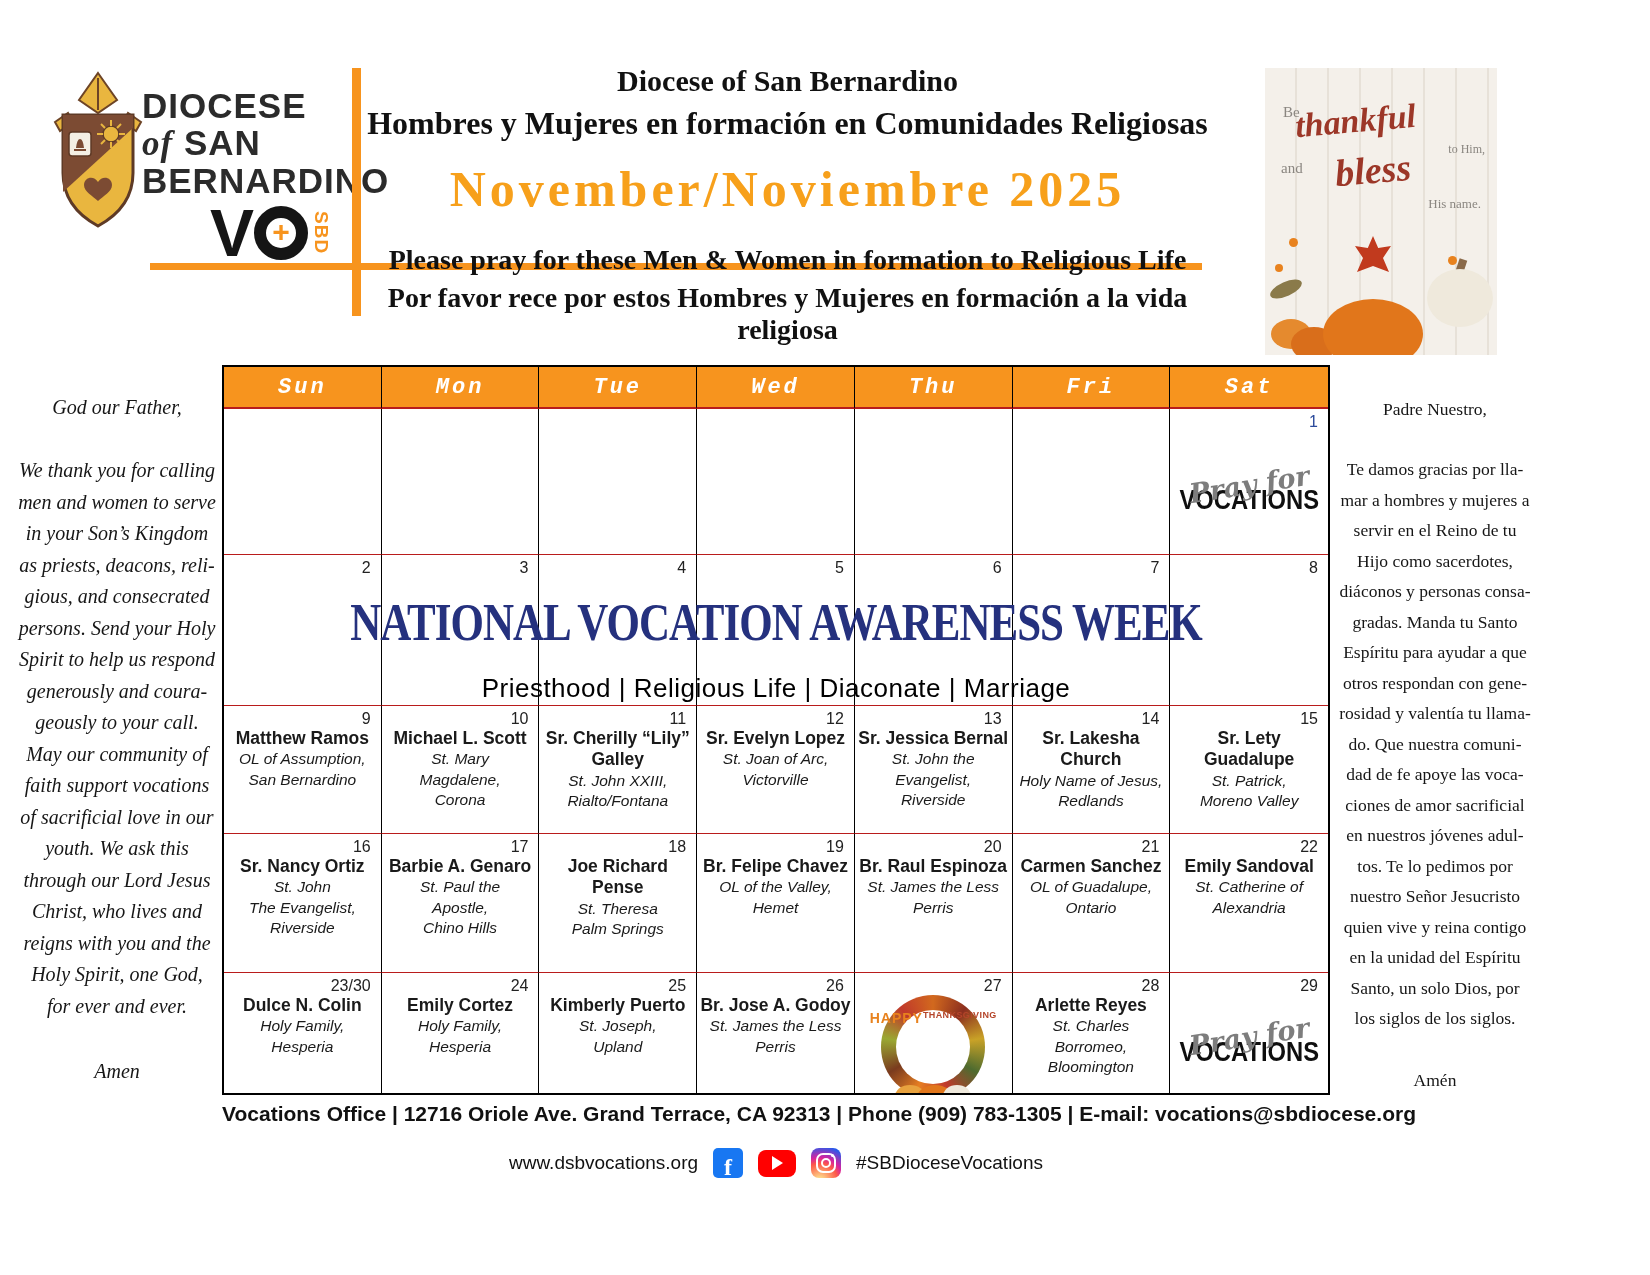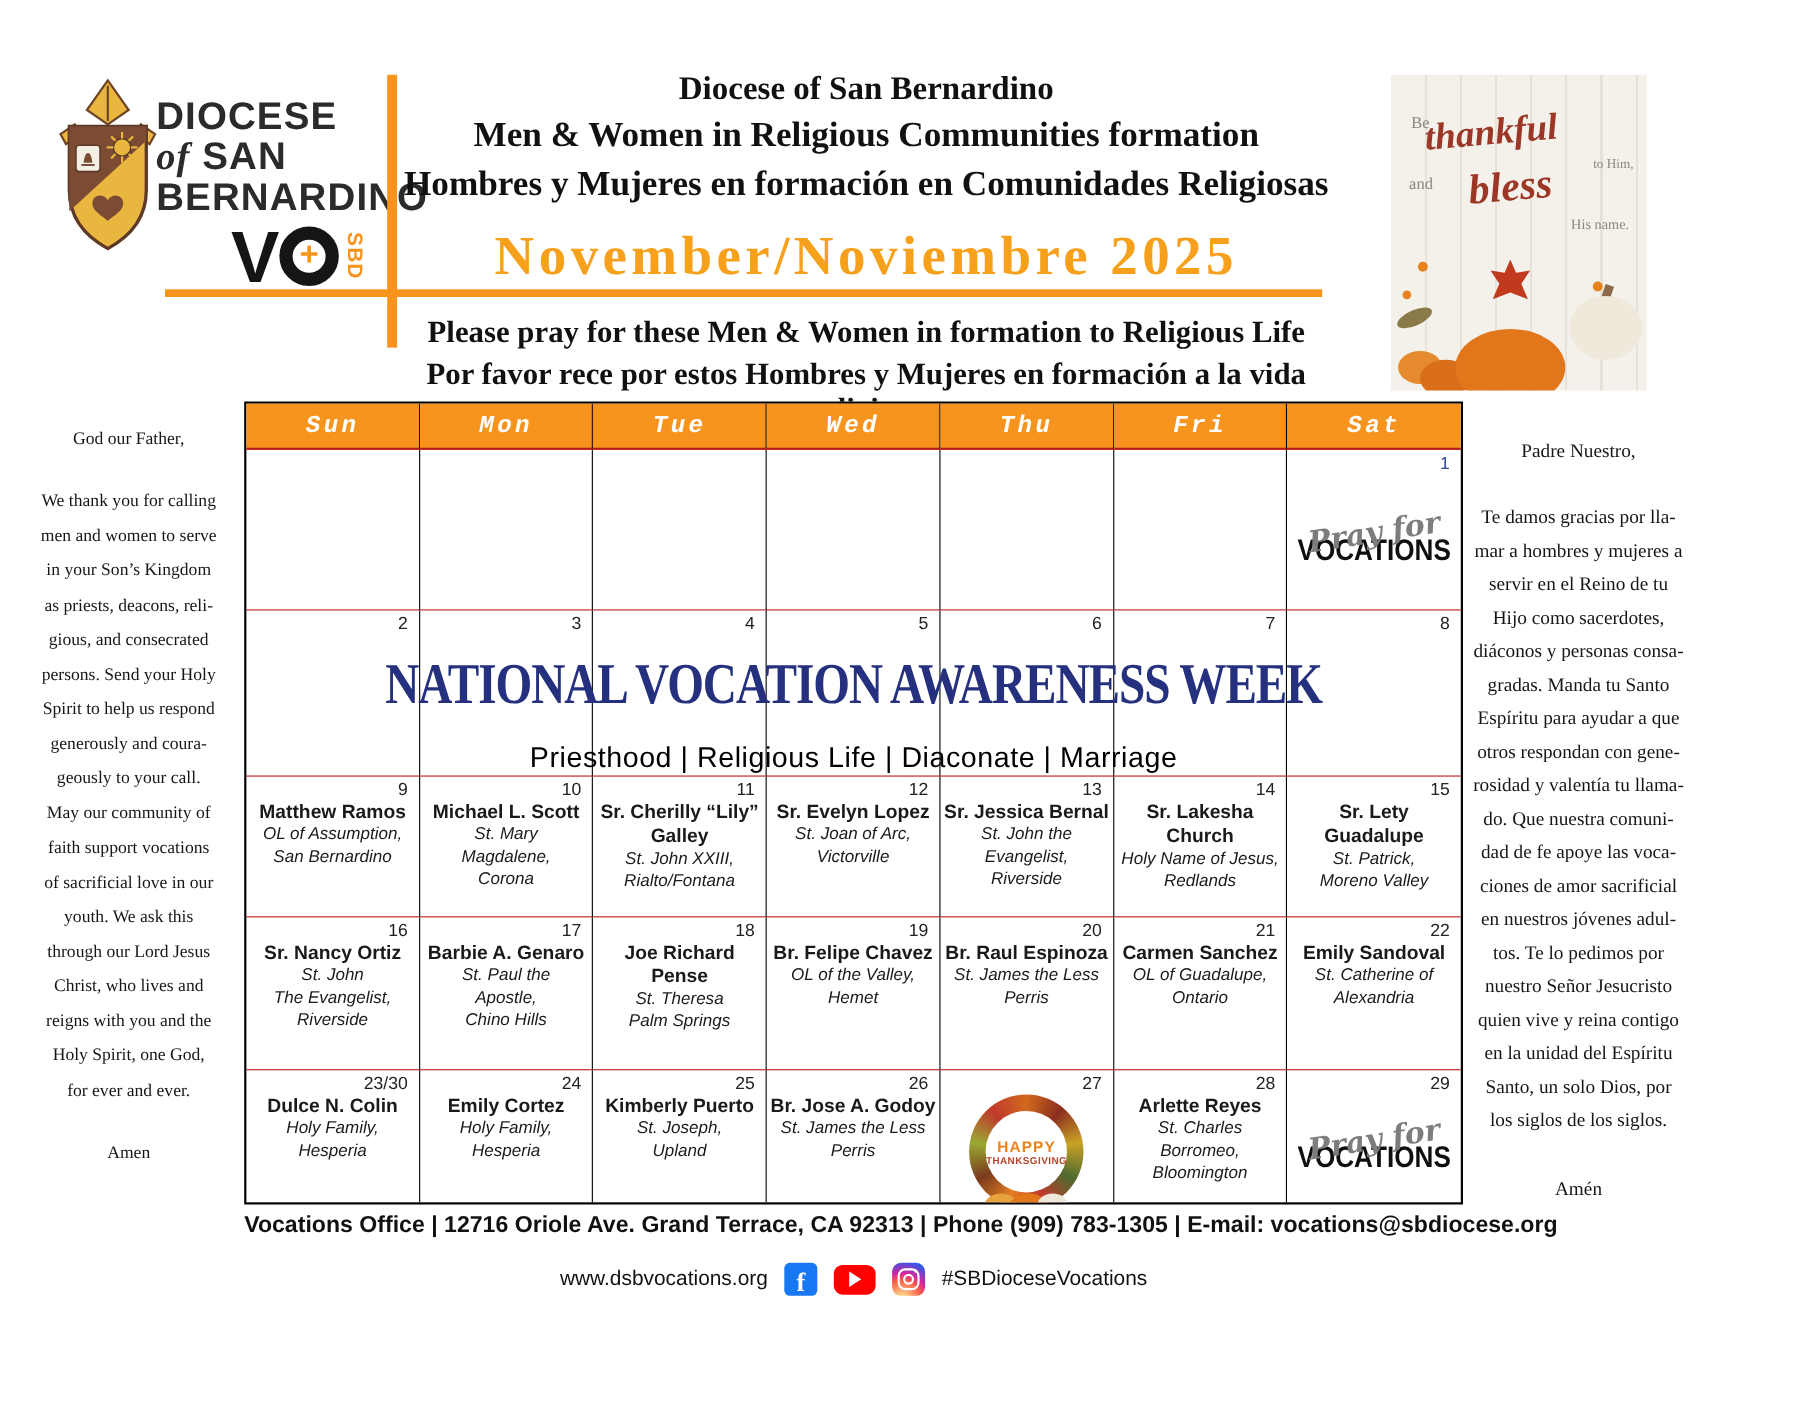--- a/index.html
+++ b/index.html
@@ -57,21 +57,21 @@
   .tk-p4 { left:26px; bottom:-6px; width:46px; height:34px; background:#D96E1B; }
   .tk-stem { position:absolute; right:32px; bottom:80px; width:8px; height:16px; background:#8a6a4a; transform:rotate(18deg); }
   .tk-b1 { left:24px; top:170px; width:9px; height:9px; background:#E8821E; }
   .tk-b2 { left:10px; top:196px; width:8px; height:8px; background:#E8821E; }
   .tk-b3 { right:40px; top:188px; width:9px; height:9px; background:#E8821E; }
   .tk-gl { left:4px; top:214px; width:34px; height:14px; background:#8a7a4a; border-radius:50%; transform:rotate(-24deg); position:absolute; }
 
   
   .prayer { position:absolute; text-align:center; font-family:"Liberation Serif", serif;
             color:#161616; white-space:pre-line; }
-  .prayer-left  { left:18px;  top:372px; width:198px; font-size:16px; }
+  .prayer-left  { left:18px;  top:372px; width:198px; font-size:20px;font-style:italic; }
   .prayer-right { left:1336px; top:378px; width:198px; font-size:17.5px; }
   .prayer .p-head { margin-bottom:13px; }
   .prayer-left  .p-body { line-height:31.5px; }
   .prayer-right .p-body { line-height:30.5px; }
   .prayer-left  .p-head, .prayer-right .p-head { line-height:1.2; }
   .prayer .p-amen { margin-top:15px;text-align:center; }
 
   
   .cal { position:absolute; left:222px; top:365px; width:1108px; }
   .grid { display:grid; grid-template-columns:repeat(7,1fr);
@@ -99,21 +99,21 @@
   .pfv-script { font-family:"DejaVu Serif", serif; font-style:italic; font-weight:600;
                 color:#7d7d7d; font-size:27px; transform:rotate(-9deg); margin-bottom:-13px;
                 position:relative; z-index:1; }
   .pfv-block { font-weight:900; font-size:27px; color:#0f0f0f; transform:scaleX(0.88);
                letter-spacing:0; line-height:1; }
 
   .tg { margin:auto 0 4px; position:relative; width:104px; height:104px; }
   .tg-ring { width:104px; height:104px; border-radius:50%;
              background:conic-gradient(#d2691e,#8b2e1f,#c9a227,#4e6b2f,#c0392b,#e67e22,#7a3b1e,#9aa832,#c0392b,#d2691e); }
   .tg-inner { position:absolute; inset:15px; background:#fff; border-radius:50%;
-              display:flex; flex-direction:column; align-items:center; justify-content:center; }
+              display:flex; flex-direction:row; align-items:flex-start; justify-content:center; }
   .tg-l1 { color:#E8821E; font-weight:bold; font-size:14px; letter-spacing:1px; }
   .tg-l2 { color:#B5452A; font-weight:bold; font-size:9px; letter-spacing:0.4px; }
   .tg-pk { position:absolute; border-radius:50%; }
   .tg-pk1 { left:14px; bottom:-8px; width:30px; height:22px; background:#E8A23E; }
   .tg-pk2 { left:36px; bottom:-12px; width:36px; height:26px; background:#E1761B; }
   .tg-pk3 { left:62px; bottom:-8px; width:28px; height:22px; background:#EFE9DC; }
 
   
   .footer-wrap { position:absolute; left:222px; top:1102px; width:1108px; text-align:center; }
   .contact { font-weight:bold; font-size:21px; white-space:nowrap; color:#111; }
@@ -172,21 +172,20 @@
       <span class="vo-plus">+</span>
     </span>
   <span class="vo-sbd">SBD</span>
 </div>
 
 <div class="bar-v" style="background: rgb(247, 148, 30);"></div>
 <div class="bar-h" style="background: rgb(247, 148, 30);"></div>
 
 <div class="titles">
   <div class="t1">Diocese of  San Bernardino</div>
-  <div class="t2">Men &amp; Women in Religious Communities formation</div>
   <div class="t3">Hombres y Mujeres en formación en Comunidades Religiosas</div>
   <div class="month" style="color: rgb(247, 160, 27);">November/Noviembre 2025</div>
   <div class="p1">Please pray for these Men &amp; Women in formation to Religious Life</div>
   <div class="p2">Por favor rece por estos Hombres y Mujeres en formación a la vida religiosa</div>
 </div>
 
 <div class="thankful">
   <span class="tk-gray tk-be">Be</span>
   <span class="tk-red tk-thankful">thankful</span>
   <span class="tk-gray tk-tohim">to Him,</span>

